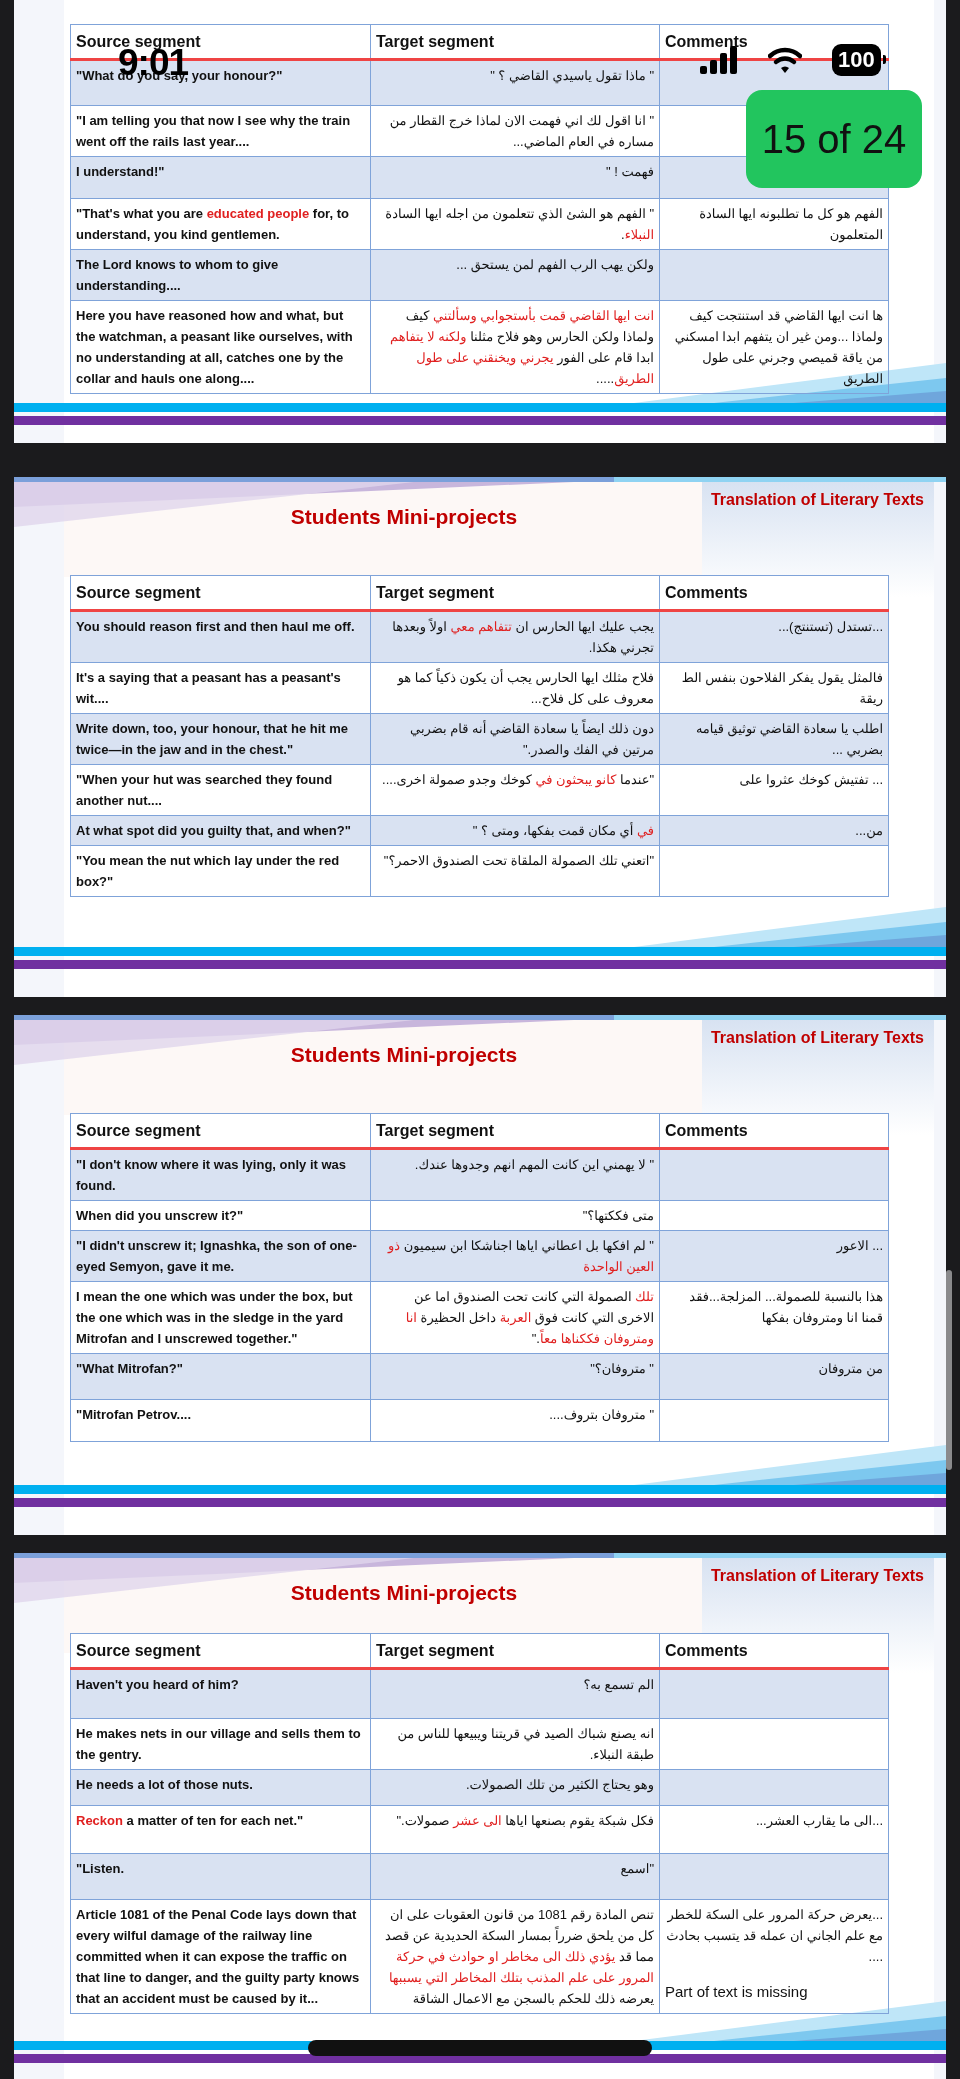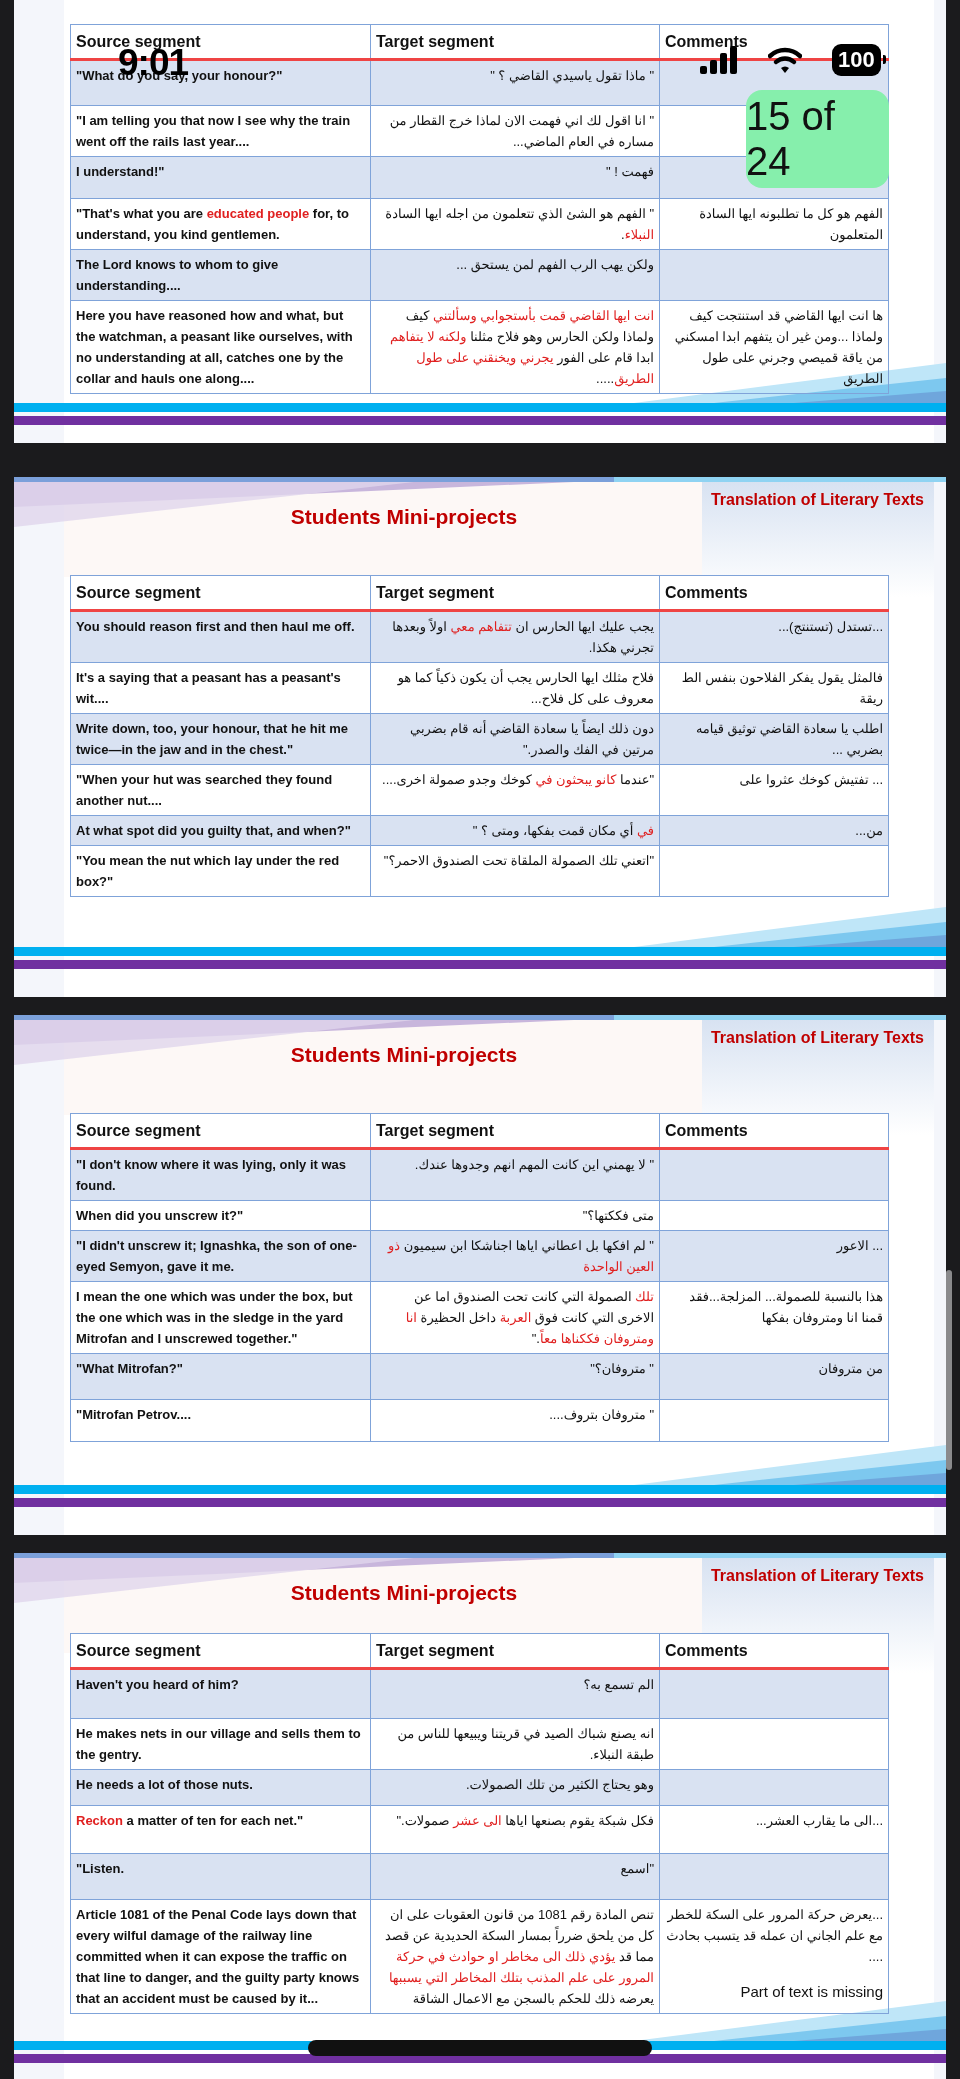--- a/index.html
+++ b/index.html
@@ -24,28 +24,28 @@
   table.seg td, table.seg th { border: 1px solid #7fa3d9; vertical-align: top; padding: 4px 5px; font-size: 13px; line-height: 21px; color: #111; }
   table.seg th { font-weight: bold; text-align: left; font-size: 16px; padding: 6px 5px; background: #fff; border-bottom: 3px solid #ef4444; }
   table.seg col.c1 { width: 300px; }
   table.seg col.c2 { width: 289px; }
   table.seg col.c3 { width: 229px; }
   table.seg tr.alt td { background: #d9e2f2; }
   td.src { font-weight: bold; }
   td.tgt { direction: rtl; text-align: right; font-size: 12.5px; }
   td.cmt { direction: rtl; text-align: right; font-size: 15px; line-height: 24px; }
   .red { color: #e02020; }
-  .missing { direction: ltr; text-align: right; display: block; margin-top: 14px; font-size: 15px; }
+  .missing { direction: ltr; text-align: left; display: block; margin-top: 14px; font-size: 15px; }
 
   
   .status-time { position: absolute; left: 118px; top: 42px; font-size: 37px; font-weight: bold; color: #000; letter-spacing: -1px; z-index: 20; }
   .status-icons { position: absolute; left: 700px; top: 44px; z-index: 20; display: flex; align-items: center; gap: 30px; }
   .battery { background: #000; color: #fff; font-weight: bold; font-size: 22px; border-radius: 9px; padding: 1px 6px; line-height: 30px; position: relative; }
   .battery::after { content: ""; position: absolute; right: -5px; top: 11px; width: 3px; height: 9px; background: #000; border-radius: 0 2px 2px 0; }
-  .page-counter { position: absolute; left: 746px; top: 90px; width: 143px; height: 98px; background: #86efac; border-radius: 16px; font-size: 40px; color: #111; display: flex; align-items: center; justify-content: center; z-index: 20; }
+  .page-counter { position: absolute; left: 746px; top: 90px; width: 176px; height: 98px; background: #22c55e; border-radius: 16px; font-size: 40px; color: #111; display: flex; align-items: center; justify-content: center; z-index: 20; }
 
   .scrollbar { position: absolute; left: 946px; top: 1270px; width: 6px; height: 200px; background: #8a8a8c; border-radius: 3px; z-index: 15; }
   .home-indicator { position: absolute; left: 308px; top: 2040px; width: 344px; height: 16px; background: #111; border-radius: 8px; z-index: 15; }
 </style>
 </head>
 <body>
 
 <div class="slide" style="top:0; height:443px;">
   <div class="leftband"></div>
   <div class="rightband"></div>

